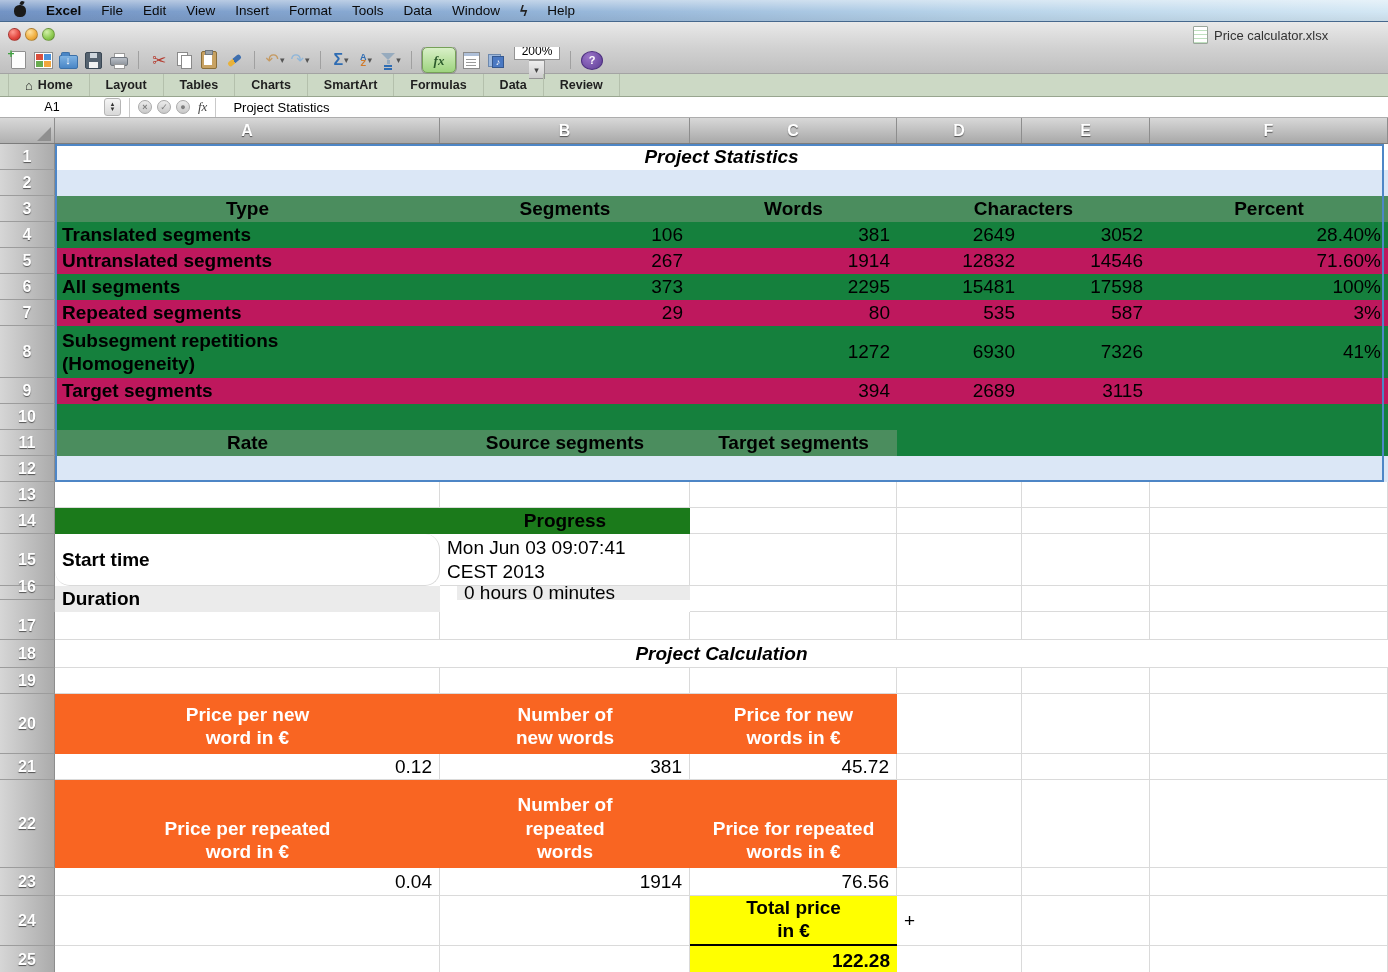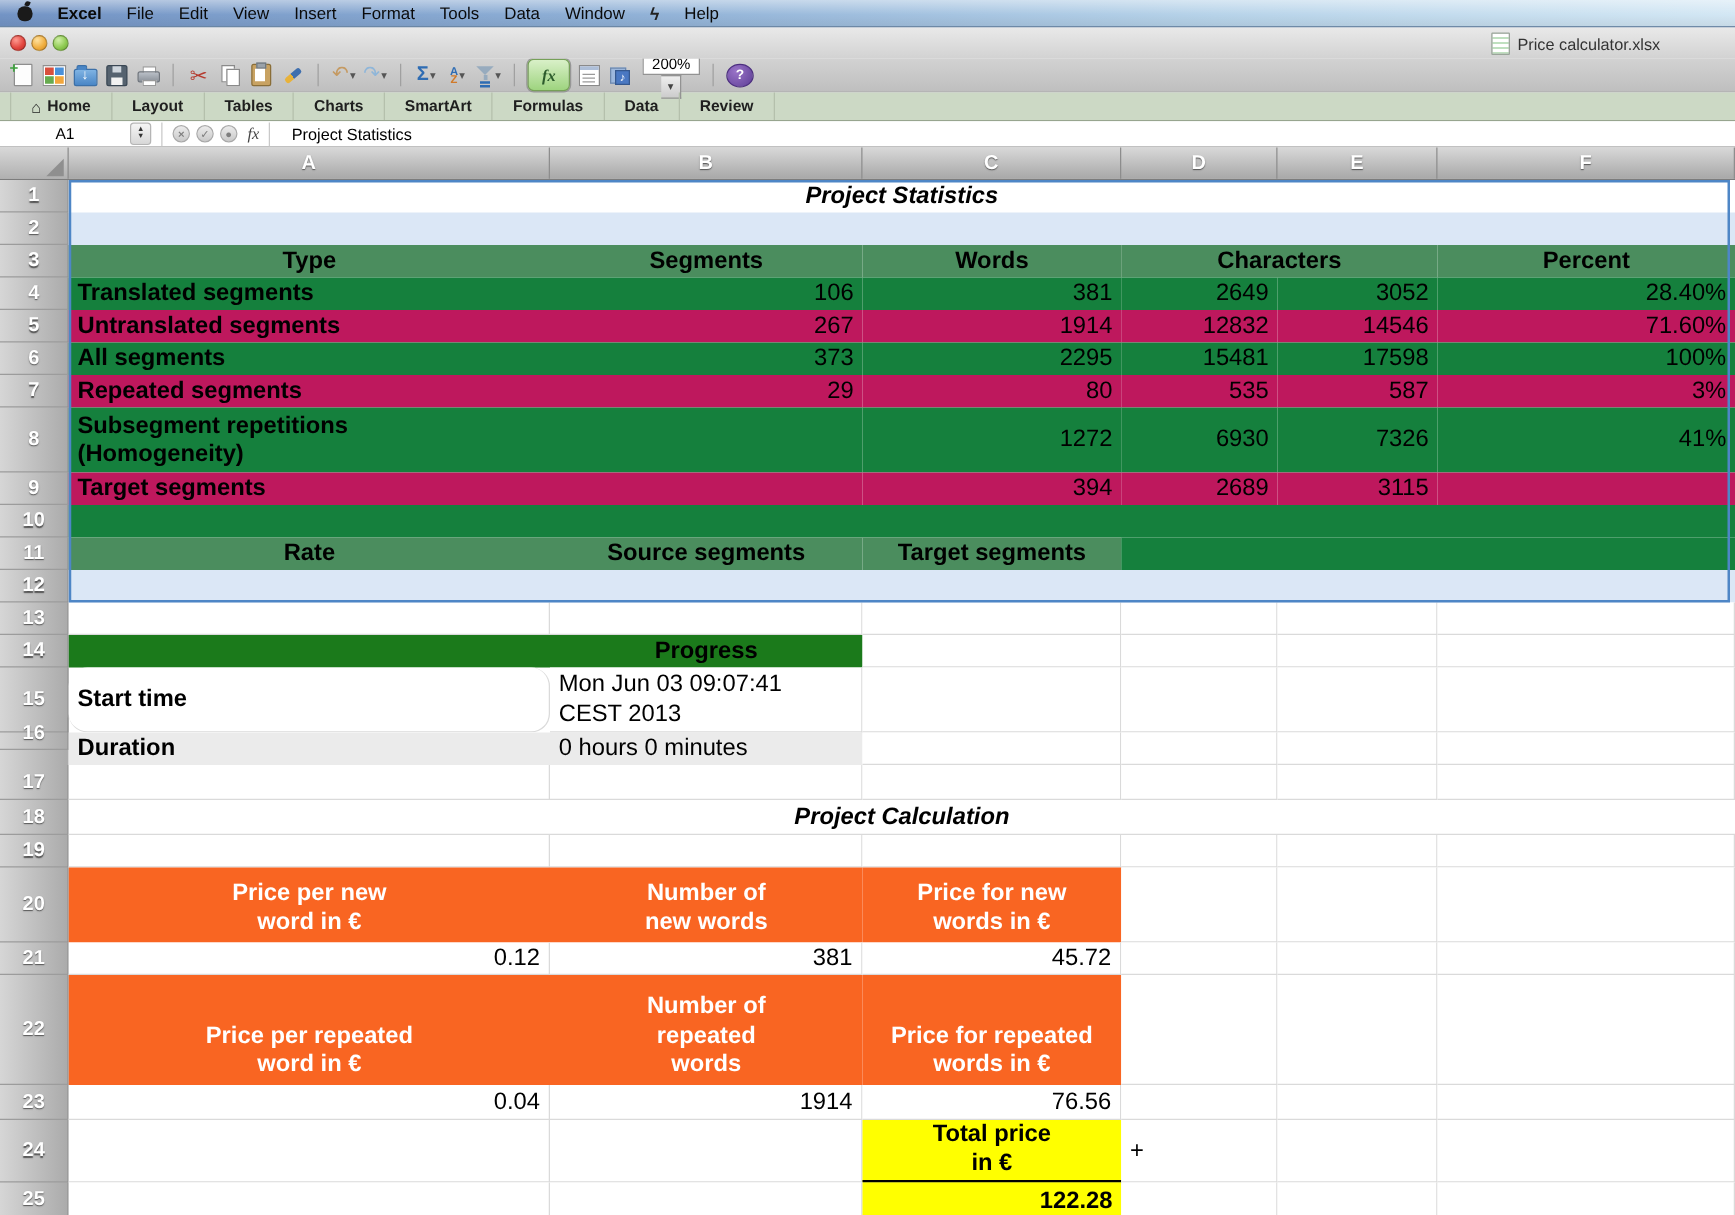--- a/index.html
+++ b/index.html
@@ -415,21 +415,21 @@
         <div class="cell k-plain" style="left: 967px; top: 364px; width: 128px; height: 26px;"></div>
         <div class="cell k-plain" style="left: 1095px; top: 364px; width: 238px; height: 26px;"></div>
         <div class="cell k-plain k-label" style="left: 0px; top: 390px; width: 385px; height: 52px; border-radius: 15px;">Start time</div>
         <div class="cell k-plain k-left" style="left: 385px; top: 390px; width: 250px; height: 52px;">Mon Jun 03 09:07:41
 CEST 2013</div>
         <div class="cell k-plain" style="left: 635px; top: 390px; width: 207px; height: 52px;"></div>
         <div class="cell k-plain" style="left: 842px; top: 390px; width: 125px; height: 52px;"></div>
         <div class="cell k-plain" style="left: 967px; top: 390px; width: 128px; height: 52px;"></div>
         <div class="cell k-plain" style="left: 1095px; top: 390px; width: 238px; height: 52px;"></div>
         <div class="cell k-gray k-label" style="left: 0px; top: 442px; width: 385px; height: 26px;">Duration</div>
-        <div class="cell k-gray k-left" style="left: 385px; top: 442px; width: 250px; height: 26px;">0 hours 0 minutes</div>
+        <div class="cell k-gray k-left" style="left: 402px; top: 442px; width: 250px; height: 14px;">0 hours 0 minutes</div>
         <div class="cell k-plain" style="left: 635px; top: 442px; width: 207px; height: 26px;"></div>
         <div class="cell k-plain" style="left: 842px; top: 442px; width: 125px; height: 26px;"></div>
         <div class="cell k-plain" style="left: 967px; top: 442px; width: 128px; height: 26px;"></div>
         <div class="cell k-plain" style="left: 1095px; top: 442px; width: 238px; height: 26px;"></div>
         <div class="cell k-plain" style="left: 0px; top: 468px; width: 385px; height: 28px;"></div>
         <div class="cell k-plain" style="left: 385px; top: 468px; width: 250px; height: 28px;"></div>
         <div class="cell k-plain" style="left: 635px; top: 468px; width: 207px; height: 28px;"></div>
         <div class="cell k-plain" style="left: 842px; top: 468px; width: 125px; height: 28px;"></div>
         <div class="cell k-plain" style="left: 967px; top: 468px; width: 128px; height: 28px;"></div>
         <div class="cell k-plain" style="left: 1095px; top: 468px; width: 238px; height: 28px;"></div>

